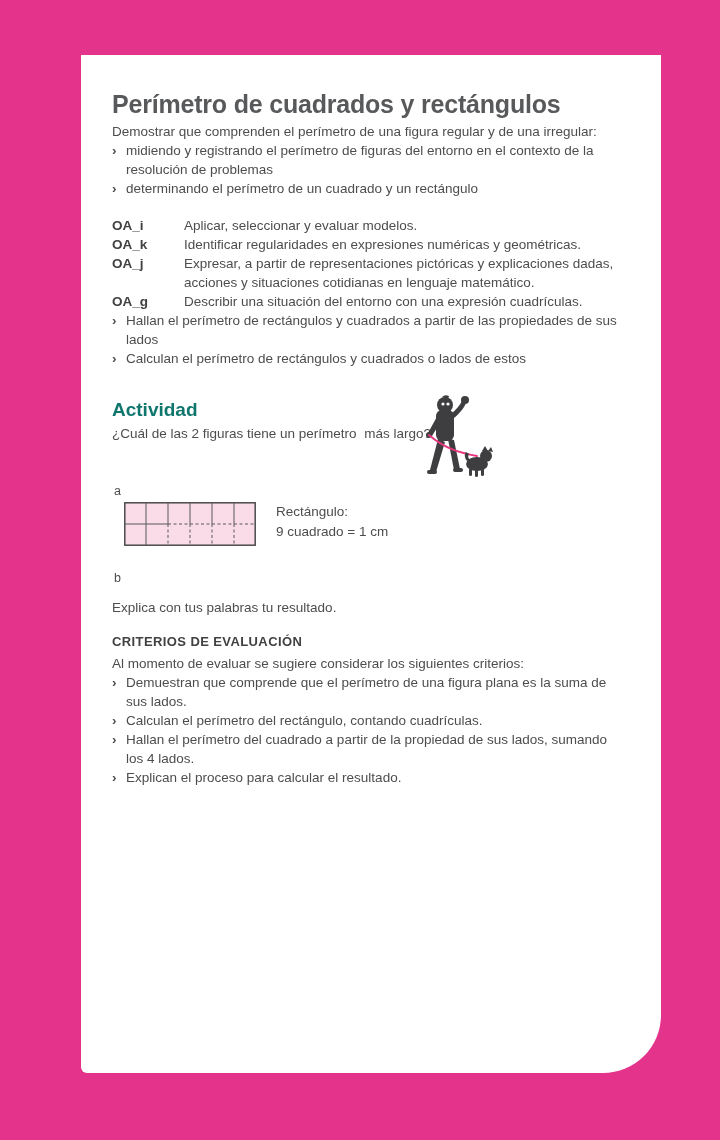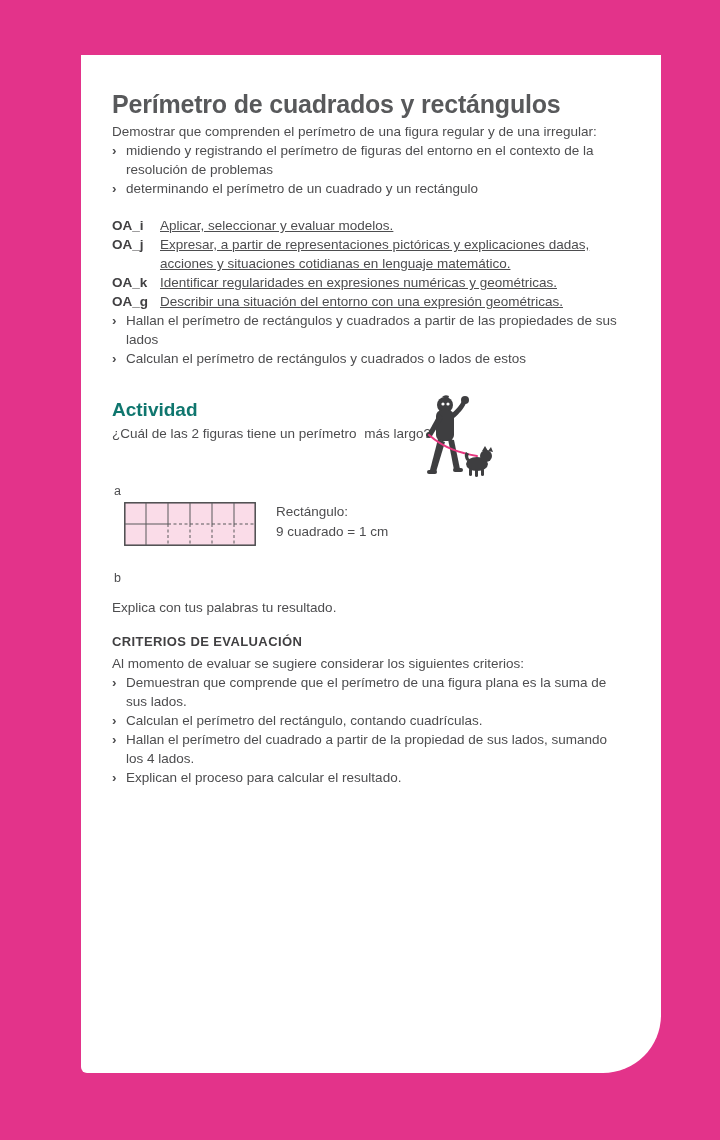--- a/index.html
+++ b/index.html
@@ -43,23 +43,23 @@
     color:#414042;letter-spacing:0.4px;
   }
   p{margin:0;}
   .intro{margin-top:3px;}
   ul.chevron-list{list-style:none;margin:0;padding:0;}
   ul.chevron-list li{display:flex;margin:0;}
   ul.chevron-list .marker{
     width:14px;flex:0 0 14px;font-weight:600;color:#4d4d4f;
   }
   .oa-list{margin-top:18px;}
-  .oa-row{display:flex;}
+  .oa-row{display:flex;gap:24px;}
   .oa-code{width:48px;flex:0 0 48px;font-weight:700;color:#414042;}
-  .oa-text{flex:1;text-decoration:underline;}
+  .oa-text{flex:1;}
   .activity-header{position:relative;}
   .walker-illustration{position:absolute;left:303px;top:-4px;width:78px;height:84px;}
   .question{margin-top:2px;white-space:pre-wrap;}
   .figure-block{margin-top:40px;}
   .figure-block.fig-b{margin-top:24px;}
   .fig-label{margin-left:2px;font-size:12.5px;line-height:16px;color:#4d4d4f;}
   .fig-row{display:flex;align-items:flex-start;margin-top:3px;margin-left:12px;}
   .fig-caption{line-height:19.5px;}
   .fig-row.row-a .fig-caption{margin-left:20px;}
   .fig-row.row-b .fig-caption{margin-left:48px;}
@@ -86,30 +86,30 @@
           <span>determinando el perímetro de un cuadrado y un rectángulo</span>
         </li>
       </ul>
 
       <div class="oa-list">
         <div class="oa-row">
           <span class="oa-code">OA_i</span>
           <span class="oa-text">Aplicar, seleccionar y evaluar modelos.</span>
         </div>
         <div class="oa-row">
+          <span class="oa-code">OA_k</span>
+          <span class="oa-text">Identificar regularidades en expresiones numéricas y geométricas.</span>
+        </div>
+        <div class="oa-row">
           <span class="oa-code">OA_j</span>
           <span class="oa-text">Expresar, a partir de representaciones pictóricas y explicaciones dadas, acciones y situaciones cotidianas en lenguaje matemático.</span>
         </div>
         <div class="oa-row">
-          <span class="oa-code">OA_k</span>
-          <span class="oa-text">Identificar regularidades en expresiones numéricas y geométricas.</span>
-        </div>
-        <div class="oa-row">
           <span class="oa-code">OA_g</span>
-          <span class="oa-text">Describir una situación del entorno con una expresión geométricas.</span>
+          <span class="oa-text">Describir una situación del entorno con una expresión cuadrículas.</span>
         </div>
       </div>
 
       <ul class="chevron-list">
         <li>
           <span class="marker">›</span>
           <span>Hallan el perímetro de rectángulos y cuadrados a partir de las propiedades de sus lados</span>
         </li>
         <li>
           <span class="marker">›</span>

